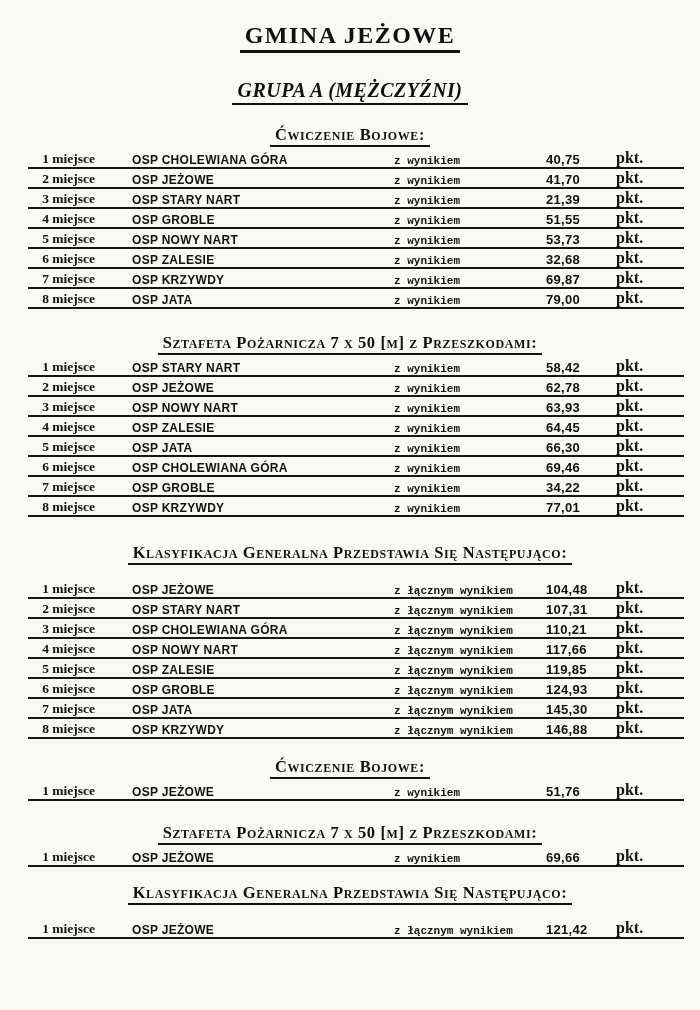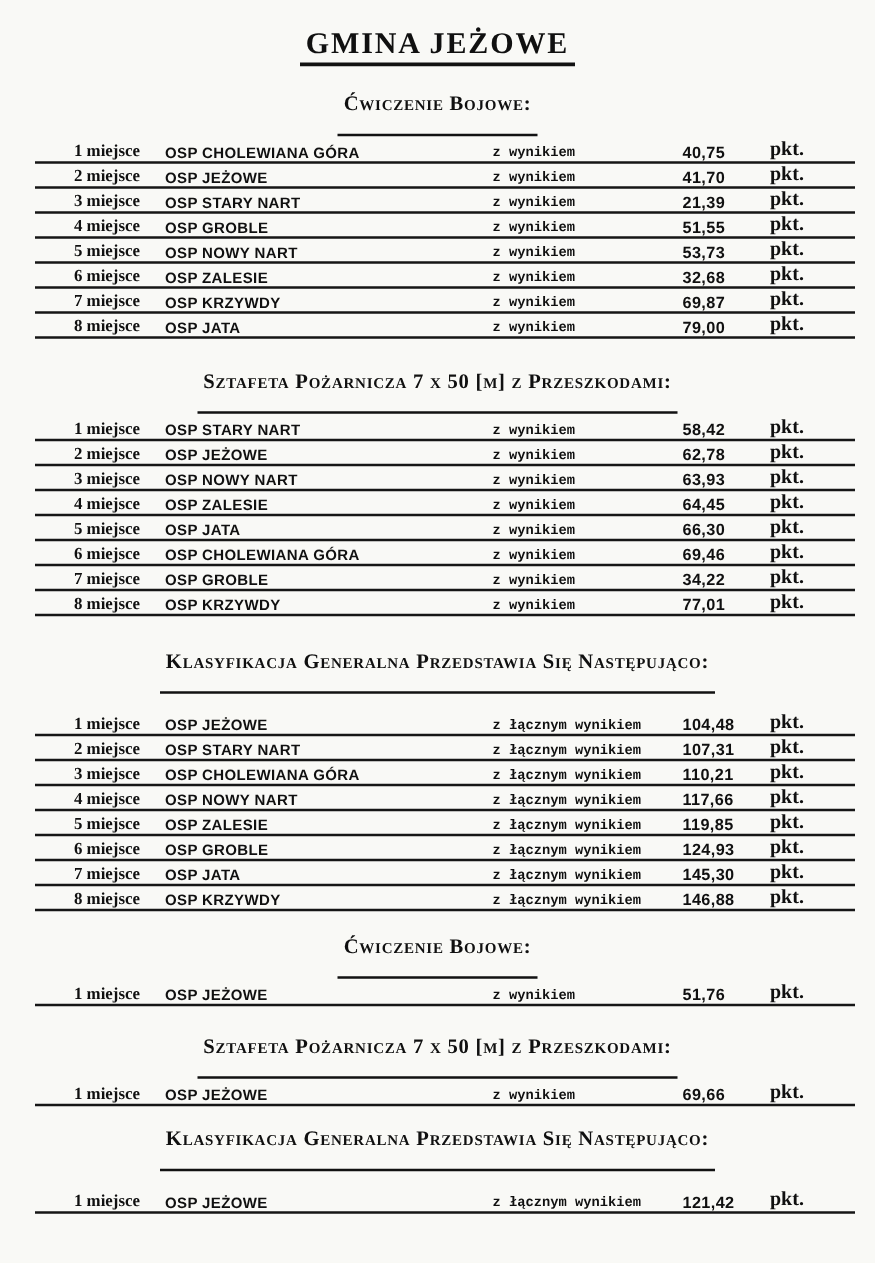--- a/index.html
+++ b/index.html
@@ -32,21 +32,21 @@
     font-style: italic;
     letter-spacing: 0.5px;
     margin-top: 26px;
   }
   h2.group-title .u { border-bottom-width: 2.5px; }
   h3.sec-head {
     font-size: 16.5px;
     font-variant: small-caps;
     letter-spacing: 0.6px;
   }
-  h3.sec-head .u { border-bottom-width: 2.5px; padding-bottom: 14px; }
+  h3.sec-head .u { border-bottom-width: 2.5px; padding-bottom: 0; }
   .mt-sec1 { margin-top: 20px; }
   .mt-sec2 { margin-top: 24px; }
   .mt-sec3 { margin-top: 26px; }
   .mt-sec4 { margin-top: 18px; }
   .mt-sec5 { margin-top: 22px; }
   .mt-sec6 { margin-top: 16px; }
   
   .rtable {
     margin-left: 28px;
     width: 656px;
@@ -57,21 +57,21 @@
     display: grid;
     grid-template-columns: 104px 262px 152px 70px auto;
     align-items: end;
     height: 17px;
     border-bottom: 2px solid #161616;
     padding-bottom: 1px;
   }
   .c { white-space: nowrap; overflow: visible; }
   .place {
     font-size: 13.5px; font-weight: bold;
-    text-align: right; padding-right: 20px;
+    text-align: right; padding-right: 37px;
   }
   .team {
     font-family: "Liberation Sans", sans-serif;
     font-size: 12px; font-weight: bold;
     letter-spacing: 0.3px;
   }
   .rlabel { font-size: 11px; font-weight: bold; font-family: Liberation Mono, monospace; }
   .value {
     font-family: "Liberation Sans", sans-serif;
     font-size: 13px; font-weight: bold;
@@ -81,20 +81,23 @@
 </style>
 </head>
 <body>
 
 <div class="page">
 
   <h1 class="doc-title">
     <span class="u">GMINA JEŻOWE</span>
   </h1>
 
+  <h2 class="group-title">
+    <span class="u">GRUPA A (MĘŻCZYŹNI)</span>
+  </h2>
 
   <h3 class="sec-head mt-sec1">
     <span class="u">Ćwiczenie Bojowe:</span>
   </h3>
   <div class="rtable">
 
       <div class="row">
         <span class="c place">1 miejsce</span>
         <span class="c team">OSP CHOLEWIANA GÓRA</span>
         <span class="c rlabel">z wynikiem</span>

